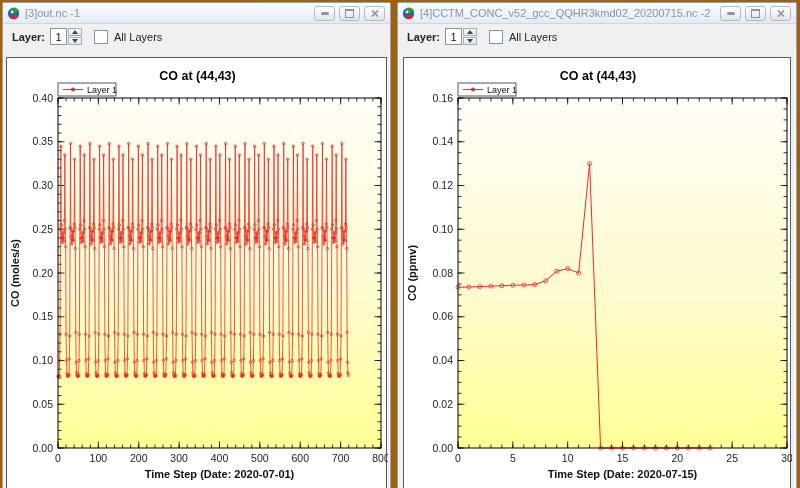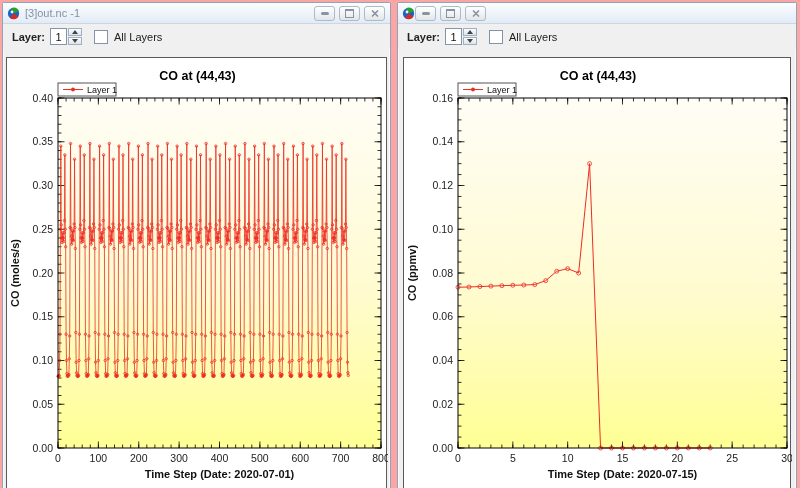--- a/index.html
+++ b/index.html
@@ -1,18 +1,18 @@
 <!DOCTYPE html>
 <html><head>
 <meta charset="utf-8">
 <style>
   html,body{margin:0;padding:0;}
   .desktop{
     position:relative;width:800px;height:488px;overflow:hidden;
-    background:#fca5a5;font-family:"Liberation Sans",sans-serif;
+    background:#a16207;font-family:"Liberation Sans",sans-serif;
   }
   .window{
     position:absolute;top:2px;height:492px;
     background:#f0f0f0;border:1px solid #8fa3ba;border-radius:2px 2px 0 0;
     box-shadow:inset 0 0 0 1px rgba(255,255,255,.7);
     box-sizing:border-box;
   }
   .win-left{left:2px;width:389px;}
   .win-right{left:397px;width:400px;}
   .titlebar{
@@ -1066,20 +1066,21 @@
   </div>
 
   <div class="window win-right">
     <div class="titlebar">
       <svg width="13" height="13" viewBox="0 0 13 13">
         <circle cx="6.5" cy="6.5" r="5.6" fill="#1a62c6"></circle>
         <path d="M6.5 6.5 L12 4 A5.6 5.6 0 0 0 4 1.2 Z" fill="#27a02c"></path>
         <path d="M6.5 6.5 L3 11 A5.6 5.6 0 0 0 11.5 9.5 Z" fill="#d42a2a"></path>
         <circle cx="5" cy="5" r="1.4" fill="#eef4fb"></circle>
       </svg>
+      <span class="title">[4]CCTM_CONC_v52_gcc_QQHR3kmd02_20200715.nc -2</span>
       <span class="winbtns">
         <span class="winbtn">
             <span class="g-min"></span>
           </span>
         <span class="winbtn">
             <span class="g-max"></span>
           </span>
         <span class="winbtn">
           <svg width="8" height="7" viewBox="0 0 8 7">
             <path d="M1 0.5 L7 6.5 M7 0.5 L1 6.5" stroke="#8a94a0" stroke-width="1.6"></path>

